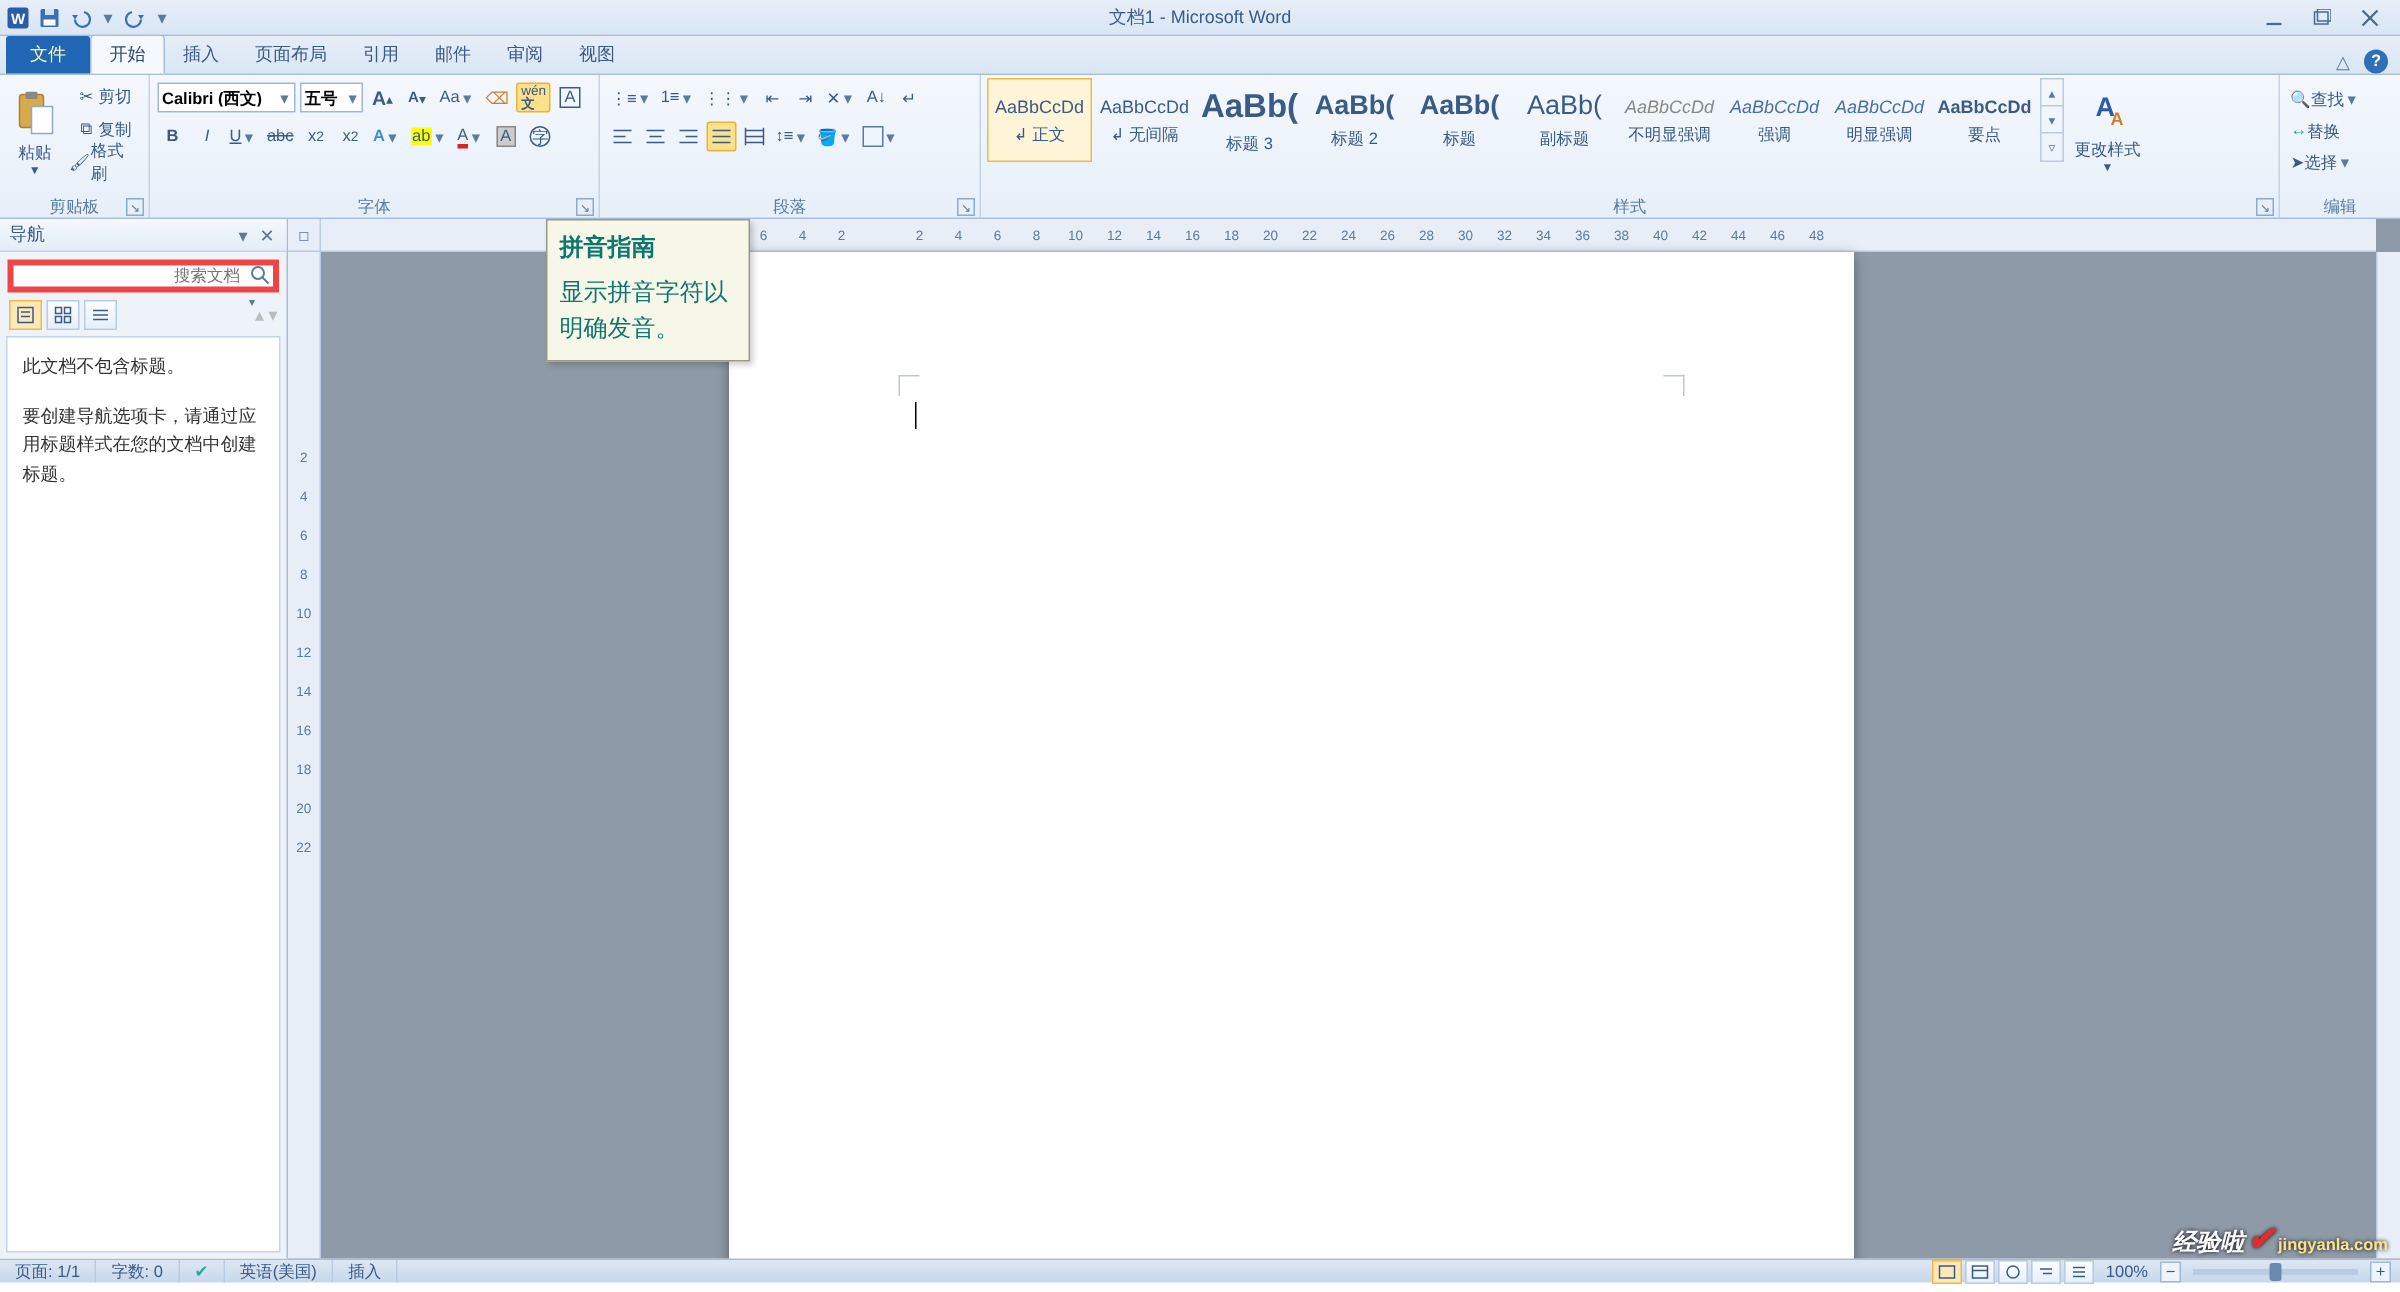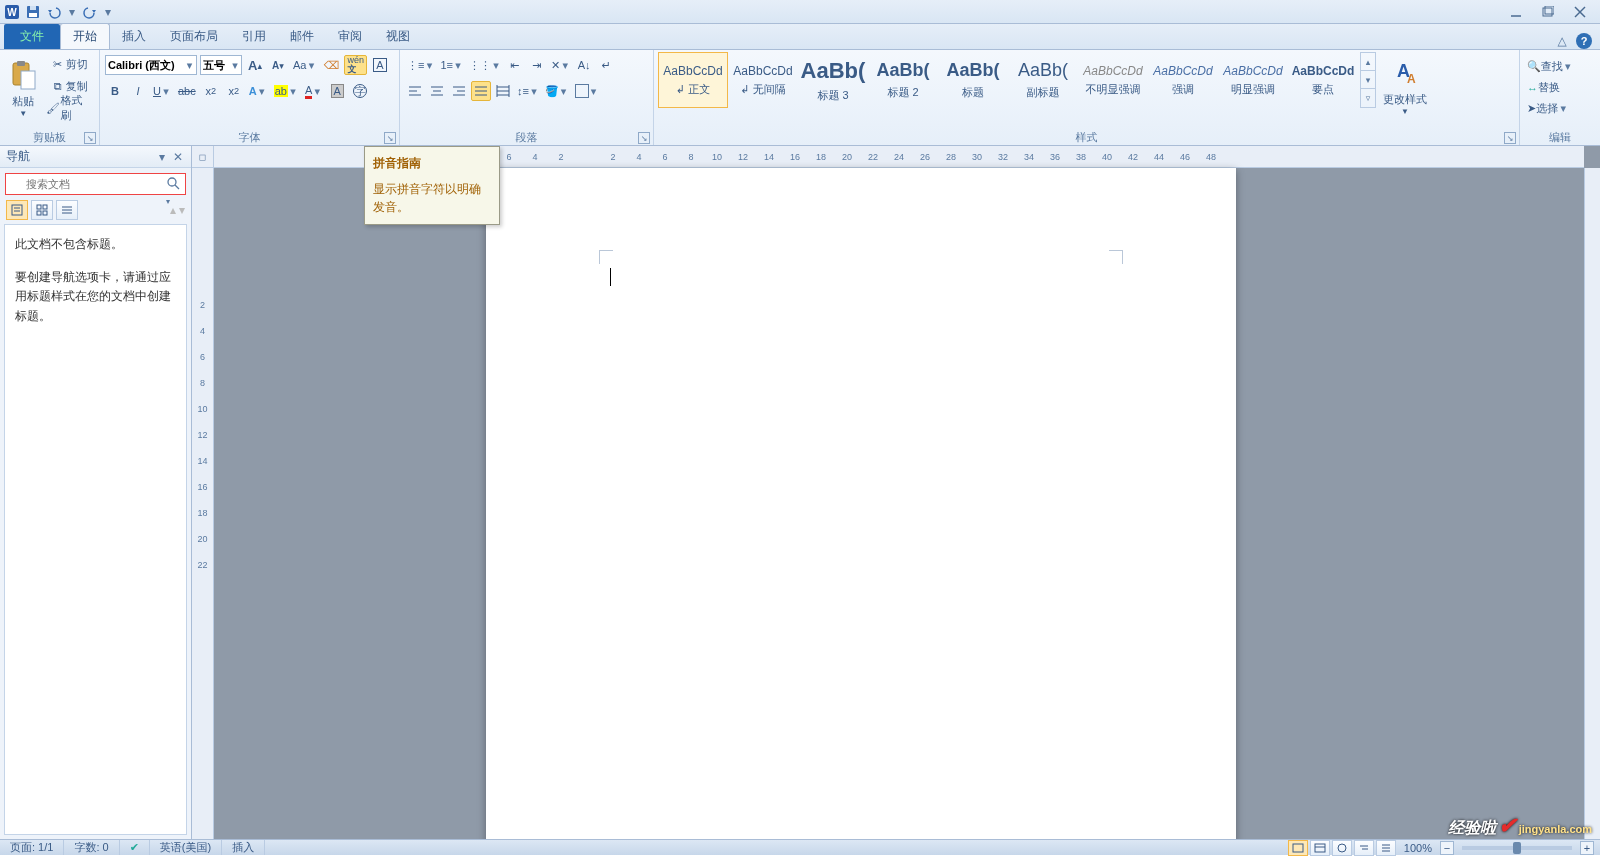--- a/index.html
+++ b/index.html
@@ -9,21 +9,21 @@
 .titlebar { height: 24px; background: linear-gradient(#e6eef8,#d9e6f4); display:flex; align-items:center; border-bottom:1px solid #a9bcd6; position:relative; }
 .qat { display:flex; align-items:center; gap:5px; padding-left:4px; }
 .ic { width:16px; height:16px; display:inline-flex; align-items:center; justify-content:center; }
 .title-center { position:absolute; left:0; right:0; text-align:center; font-size:12px; color:#3a5b86; pointer-events:none; }
 .window-ctrls { margin-left:auto; display:flex; gap:12px; padding-right:10px; }
 .wc { width:20px; height:16px; display:flex; align-items:center; justify-content:center; color:#4a6a90; cursor:pointer; }
 
 
 .tabs { height:26px; background:linear-gradient(#e6eef8,#d9e6f4); display:flex; align-items:flex-end; border-bottom:1px solid #a9bcd6; position:relative; }
 .tab { padding:4px 12px; font-size:12px; color:#3a5b86; cursor:pointer; }
-.tab.file { background:#2166b4; color:#86efac; border-radius:2px 2px 0 0; margin-left:4px; padding:4px 16px; }
+.tab.file { background:#2166b4; color:#fef9c3; border-radius:2px 2px 0 0; margin-left:4px; padding:4px 16px; }
 .tab.active { background:#f5f8fc; border:1px solid #a9bcd6; border-bottom:none; color:#2a4b76; border-radius:3px 3px 0 0; }
 .tab-right { margin-left:auto; display:flex; gap:6px; padding-right:8px; align-items:center; }
 .help-ic { width:16px;height:16px;border-radius:50%;background:#2f6fb5;color:#fff;display:flex;align-items:center;justify-content:center;font-size:11px;font-weight:bold; }
 
 
 .ribbon { height:96px; background:linear-gradient(#f4f8fd,#e6eff9); border-bottom:1px solid #a9bcd6; display:flex; }
 .group { border-right:1px solid #c4d4e8; display:flex; flex-direction:column; }
 .group-body { flex:1; display:flex; align-items:flex-start; padding:4px 5px; position:relative; }
 .group-label { height:16px; text-align:center; font-size:11px; color:#5a7aa0; display:flex; align-items:center; justify-content:center; position:relative; }
 .dlg-launch { position:absolute; right:3px; bottom:1px; width:12px; height:12px; border:1px solid #8fa9c8; font-size:8px; display:flex; align-items:center; justify-content:center; color:#5a7aa0; cursor:pointer; }
@@ -45,21 +45,21 @@
 .style-ctrl div { height:18px; display:flex; align-items:center; justify-content:center; border-bottom:1px solid #b9cbe2; cursor:pointer; font-size:9px; color:#5a7aa0; }
 .style-ctrl div:last-child { border-bottom:none; }
 
 
 .main { display:flex; height:calc(861px - 24px - 26px - 96px - 22px); }
 .navpane { width:192px; background:#eef3fa; border-right:1px solid #a9bcd6; display:flex; flex-direction:column; }
 .nav-header { height:22px; display:flex; align-items:center; padding:0 6px; font-size:12px; color:#3a5b86; background:linear-gradient(#f4f8fd,#e3ecf6); border-bottom:1px solid #c4d4e8; }
 .nav-header .spacer { flex:1; }
 .nav-header .cbtn { width:14px; height:14px; display:flex; align-items:center; justify-content:center; cursor:pointer; color:#5a7aa0; margin-left:2px; }
 .nav-search { margin:5px; position:relative; }
-.nav-search input { width:100%; height:22px; border:1px solid #ef4444; padding:0 22px 0 20px; font-size:11px; outline:none; }
+.nav-search input { width:100%; height:22px; border:4px solid #ef4444; padding:0 22px 0 20px; font-size:11px; outline:none;text-align:right; }
 .nav-search .mag { position:absolute; right:4px; top:3px; width:16px; height:16px; }
 .nav-tabs { display:flex; gap:3px; padding:0 6px 4px 6px; align-items:center; }
 .nav-tab { width:22px; height:20px; border:1px solid #b9cbe2; background:linear-gradient(#fcfdff,#e6eff9); display:flex; align-items:center; justify-content:center; cursor:pointer; }
 .nav-tab.active { background:#fde8b7; border-color:#f3b848; }
 .nav-body { flex:1; margin:0 4px 4px 4px; background:#fff; border:1px solid #c4d4e8; padding:10px; font-size:12px; color:#333; }
 .nav-body p { margin-bottom:14px; line-height:1.6; }
 
 
 .doc-area { flex:1; background:#8f9aa8; position:relative; overflow:hidden; }
 .ruler-corner { position:absolute; left:0; top:0; width:22px; height:22px; background:#e8eef7; border-right:1px solid #b9cbe2; border-bottom:1px solid #b9cbe2; display:flex; align-items:center; justify-content:center; font-size:9px; color:#5a7aa0;}
@@ -71,21 +71,21 @@
 .vruler-inner span{height:26px;display:flex;align-items:center;}
 .vscroll { position:absolute; top:22px; right:0; width:16px; bottom:0; background:#e8eef7; border-left:1px solid #b9cbe2; }
 .page { position:absolute; left:294px; top:22px; width:750px; height:1060px; background:#fff; box-shadow:0 2px 8px rgba(0,0,0,0.35); }
 .page .margin-mark { position:absolute; width:14px; height:14px; border-color:#bac7d8; }
 .page .mm-tl { top:82px; left:113px; border-left:1px solid #bac7d8; border-top:1px solid #bac7d8;}
 .page .mm-tr { top:82px; right:113px; border-right:1px solid #bac7d8; border-top:1px solid #bac7d8;}
 .cursor { position:absolute; top:100px; left:124px; width:1px; height:18px; background:#000; animation:blink 1s steps(1) infinite; }
 @keyframes blink { 50% { opacity:0; } }
 
 
-.tooltip { position:absolute; left:172px; top:0px; width:136px; background:#f7f7e9; border:1px solid #9a9a87; box-shadow:2px 2px 4px rgba(0,0,0,.2); padding:8px; font-size:12px; color:#a16207; z-index:20; }
+.tooltip { position:absolute; left:172px; top:0px; width:136px; background:#f7f7e9; border:1px solid #9a9a87; box-shadow:2px 2px 4px rgba(0,0,0,.2); padding:8px; font-size:16px; color:#0f766e; z-index:20; }
 .tooltip .tt-title { font-weight:bold; margin-bottom:8px; }
 .tooltip .tt-body { line-height:1.5; }
 
 
 .status { height:16px; background:linear-gradient(#dce7f4,#c7d7ea); border-top:1px solid #a9bcd6; display:flex; align-items:center; font-size:11px; color:#3a5b86; }
 .status .cell { padding:0 10px; border-right:1px solid #b9cbe2; height:100%; display:flex; align-items:center; gap:4px; }
 .status .right { margin-left:auto; display:flex; align-items:center; gap:2px; padding-right:6px; }
 .viewbtn { width:20px; height:16px; border:1px solid #b9cbe2; background:linear-gradient(#fcfdff,#e6eff9); cursor:pointer; display:flex;align-items:center;justify-content:center;}
 .viewbtn.active { background:#fde8b7; border-color:#f3b848; }
 .zoom-slider { width:110px; height:4px; background:#b9cbe2; position:relative; margin:0 6px; }
@@ -127,20 +127,21 @@
       </span>
     <span class="dd">▾</span>
     <span class="ic">
         <svg width="14" height="14">
           <path d="M5 3 A5 5 0 1 0 11 8" fill="none" stroke="#3b6fb5" stroke-width="1.5"></path>
           <path d="M11 8 l2 -3 l-4 0 z" fill="#3b6fb5"></path>
         </svg>
       </span>
     <span class="dd">▾</span>
   </div>
+  <div class="title-center">文档1 - Microsoft Word</div>
   <div class="window-ctrls">
     <div class="wc">
         <svg width="12" height="12">
           <line x1="1" y1="10" x2="11" y2="10" stroke="#4a6a90" stroke-width="1.5"></line>
         </svg>
       </div>
     <div class="wc">
         <svg width="12" height="12">
           <rect x="1" y="2" width="9" height="8" fill="none" stroke="#4a6a90"></rect>
           <rect x="3" y="0" width="9" height="8" fill="none" stroke="#4a6a90"></rect>

